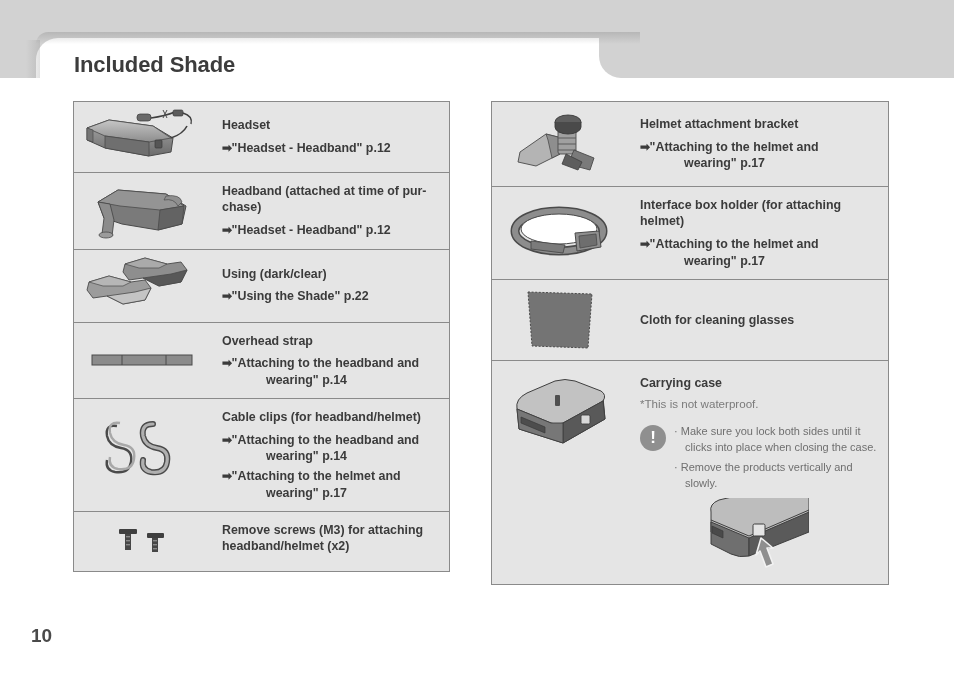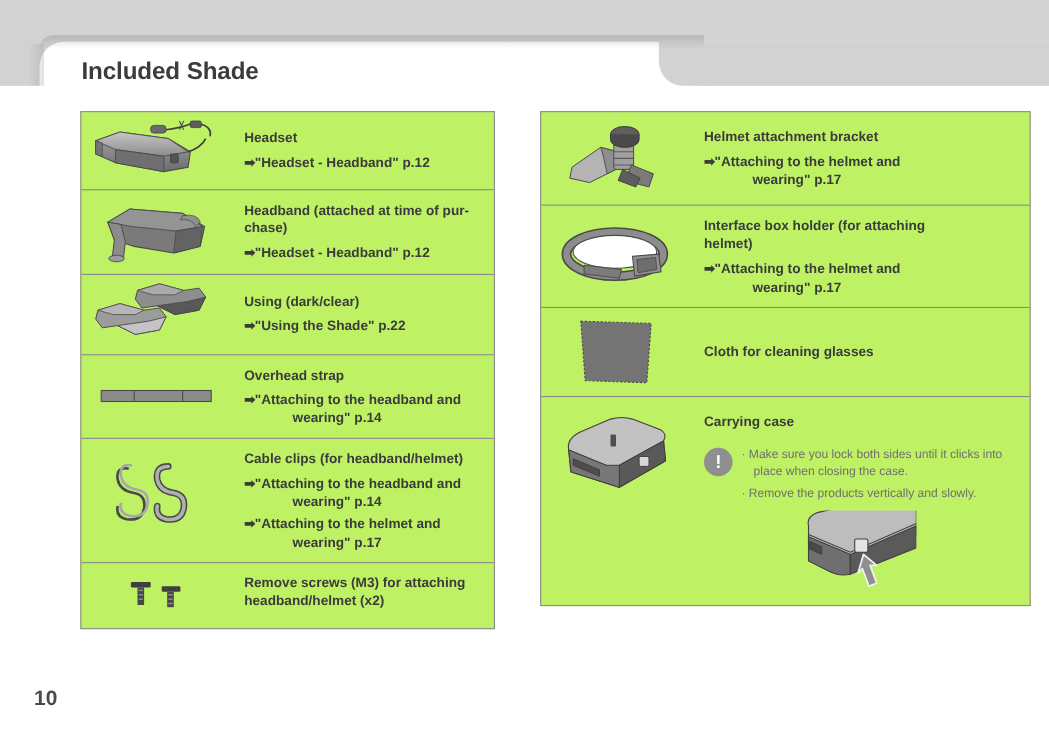--- a/index.html
+++ b/index.html
@@ -52,23 +52,23 @@
   }
 
   #page-title {
     position: absolute; left: 74px; top: 52px;
     font-size: 22px; font-weight: bold;
     color: #3c3c3c;
     letter-spacing: -0.1px;
   }
 
   
-  .col { position: absolute; border: 1px solid #8a8a8a; background: #bef264; }
+  .col { position: absolute; border: 1px solid #8a8a8a; background: #e5e5e5; }
   #left-table  { left: 73px;  top: 101px; width: 377px; }
-  #right-table { left: 491px; top: 101px; width: 446px; }
+  #right-table { left: 491px; top: 101px; width: 398px; }
 
   .row { display: flex; border-bottom: 1px solid #8a8a8a; }
   .row:last-child { border-bottom: none; }
 
   .cell-img {
     width: 136px; flex: 0 0 136px;
     display: flex; align-items: center; justify-content: center;
     padding: 6px 4px;
   }
   .cell-txt {
@@ -324,20 +324,21 @@
         <path d="M12 34 Q10 24 22 18 L50 6 Q60 3 70 6 L96 16 Q102 20 98 26 L58 48 Q52 51 46 48 Z" fill="#c2c2c2" stroke="#3f3f3f" stroke-width="1"></path>
         <path d="M58 48 L98 26 L100 44 L58 68 Z" fill="#595959" stroke="#3f3f3f" stroke-width="0.9"></path>
         <path d="M12 34 L46 48 L58 48 L58 68 L14 54 Z" fill="#777777" stroke="#3f3f3f" stroke-width="0.9"></path>
         <rect x="50" y="20" width="5" height="11" rx="1" fill="#4f4f4f"></rect>
         <rect x="76" y="40" width="9" height="9" rx="1.5" fill="#d8d8d8" stroke="#3f3f3f" stroke-width="0.9"></rect>
         <path d="M16 42 L40 52 L40 58 L16 48 Z" fill="#4d4d4d" stroke="#3a3a3a" stroke-width="0.7"></path>
       </svg>
     </div>
     <div class="cell-txt top" style="padding-top:14px;">
       <div class="item-name" style="margin-bottom:3px;">Carrying case</div>
+      <div class="note-line">*This is not waterproof.</div>
 
       <div class="caution">
         <div class="caution-icon">
             <span>!</span>
           </div>
         <div class="caution-list">
           <div class="caution-item"><span>·&nbsp;</span><span>Make sure you lock both sides until it clicks into place when closing the case.</span></div>
           <div class="caution-item"><span>·&nbsp;</span><span>Remove the products vertically and slowly.</span></div>
         </div>
       </div>

